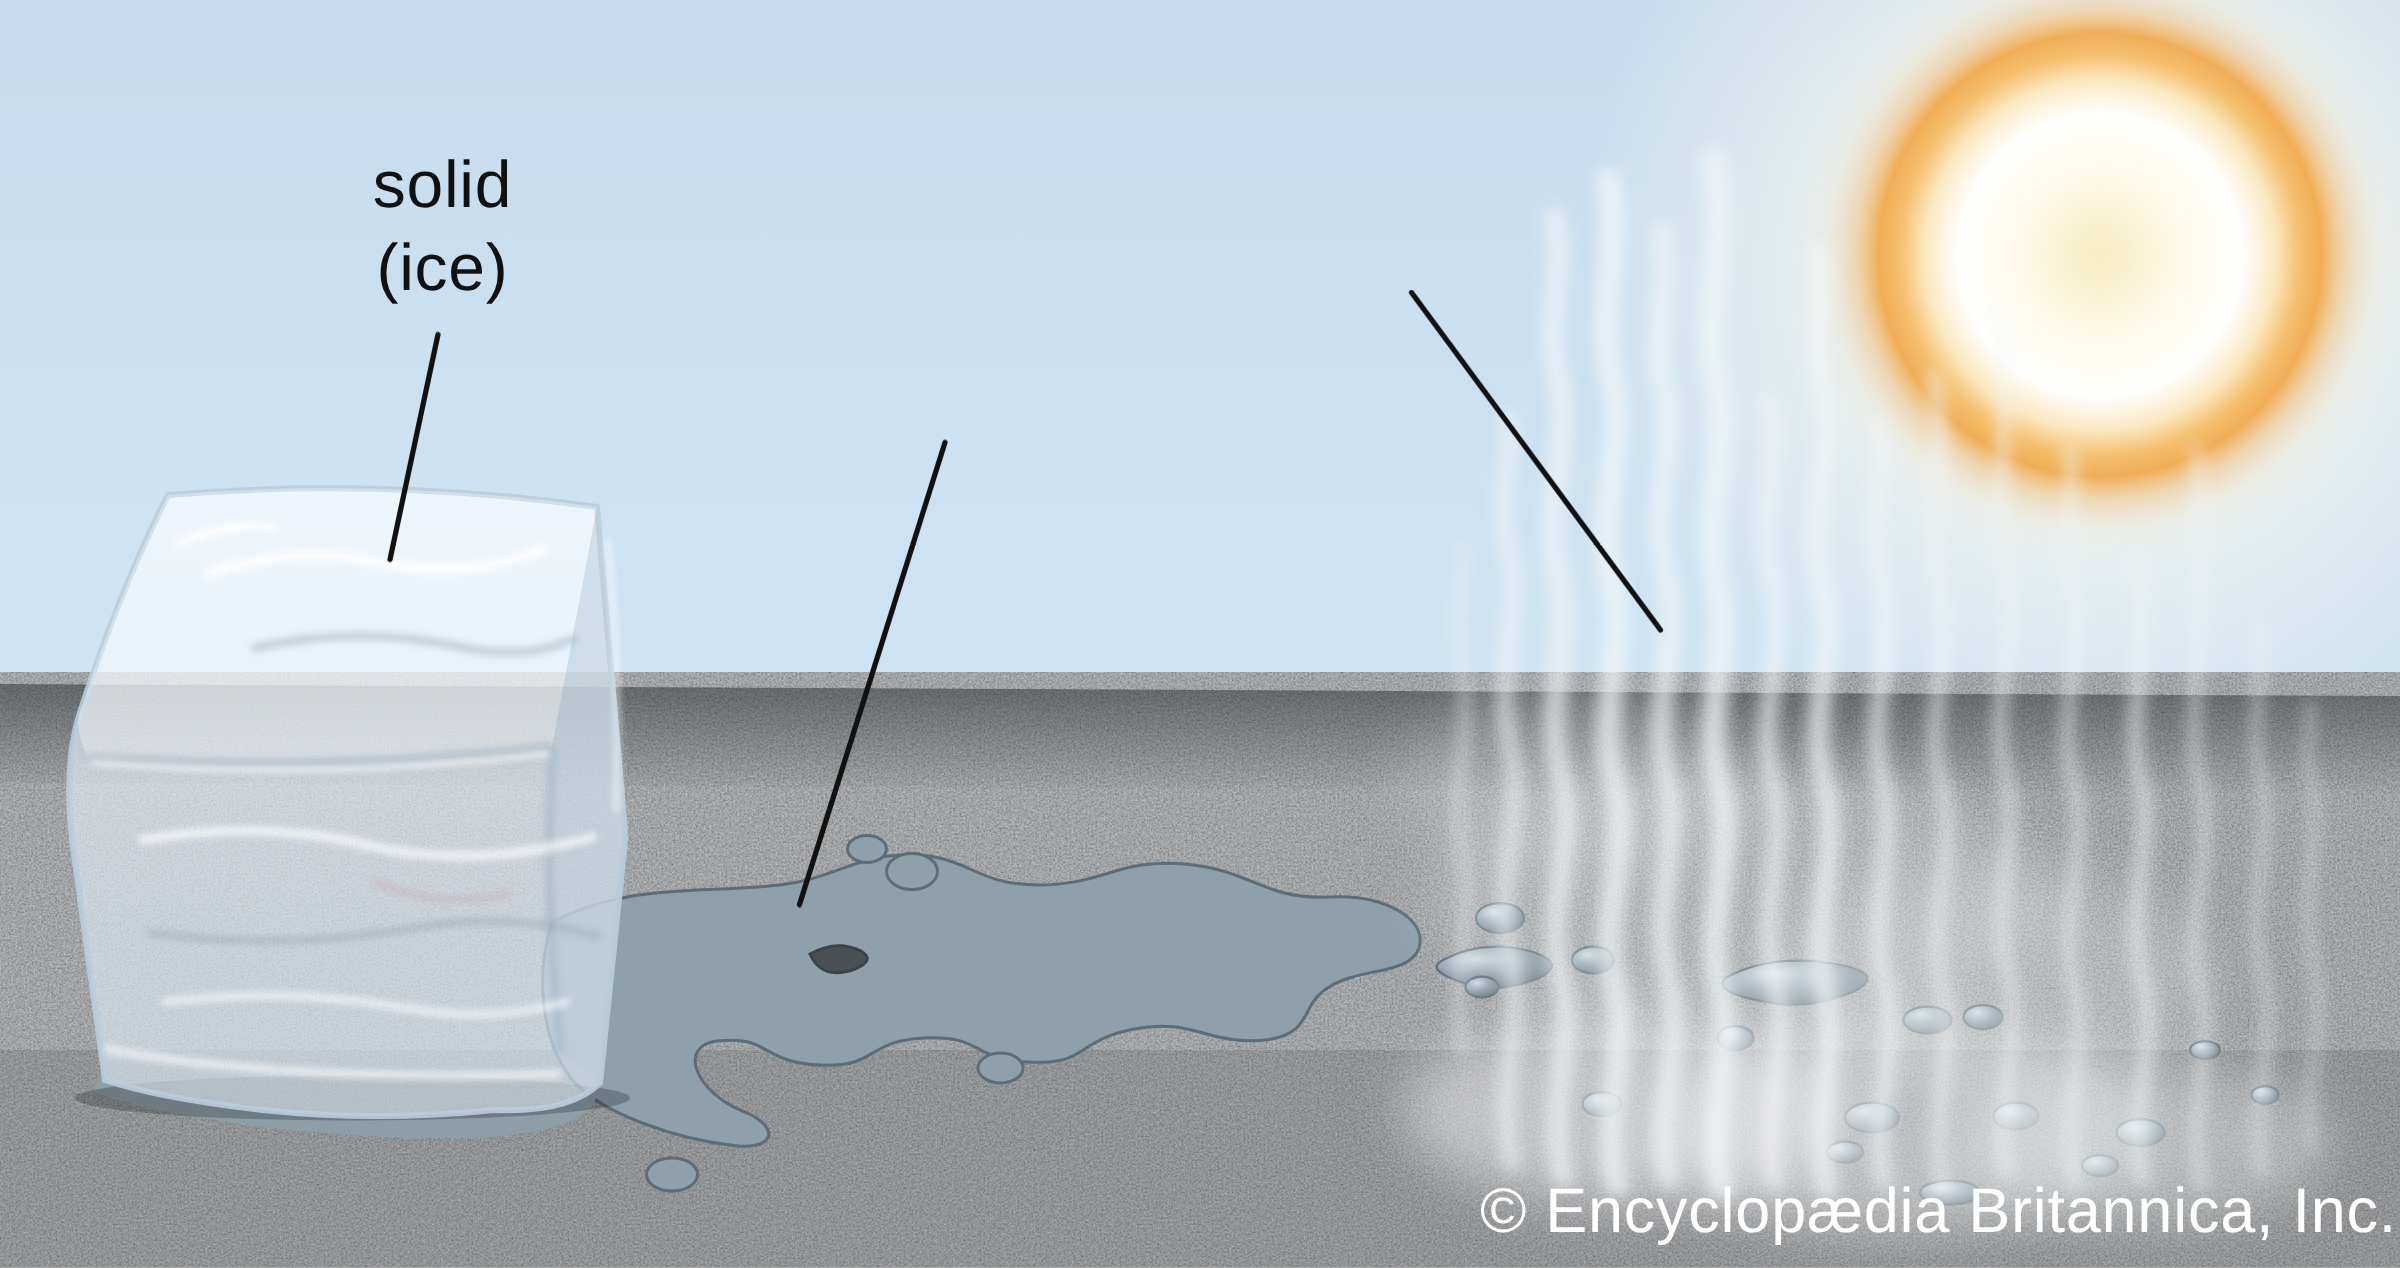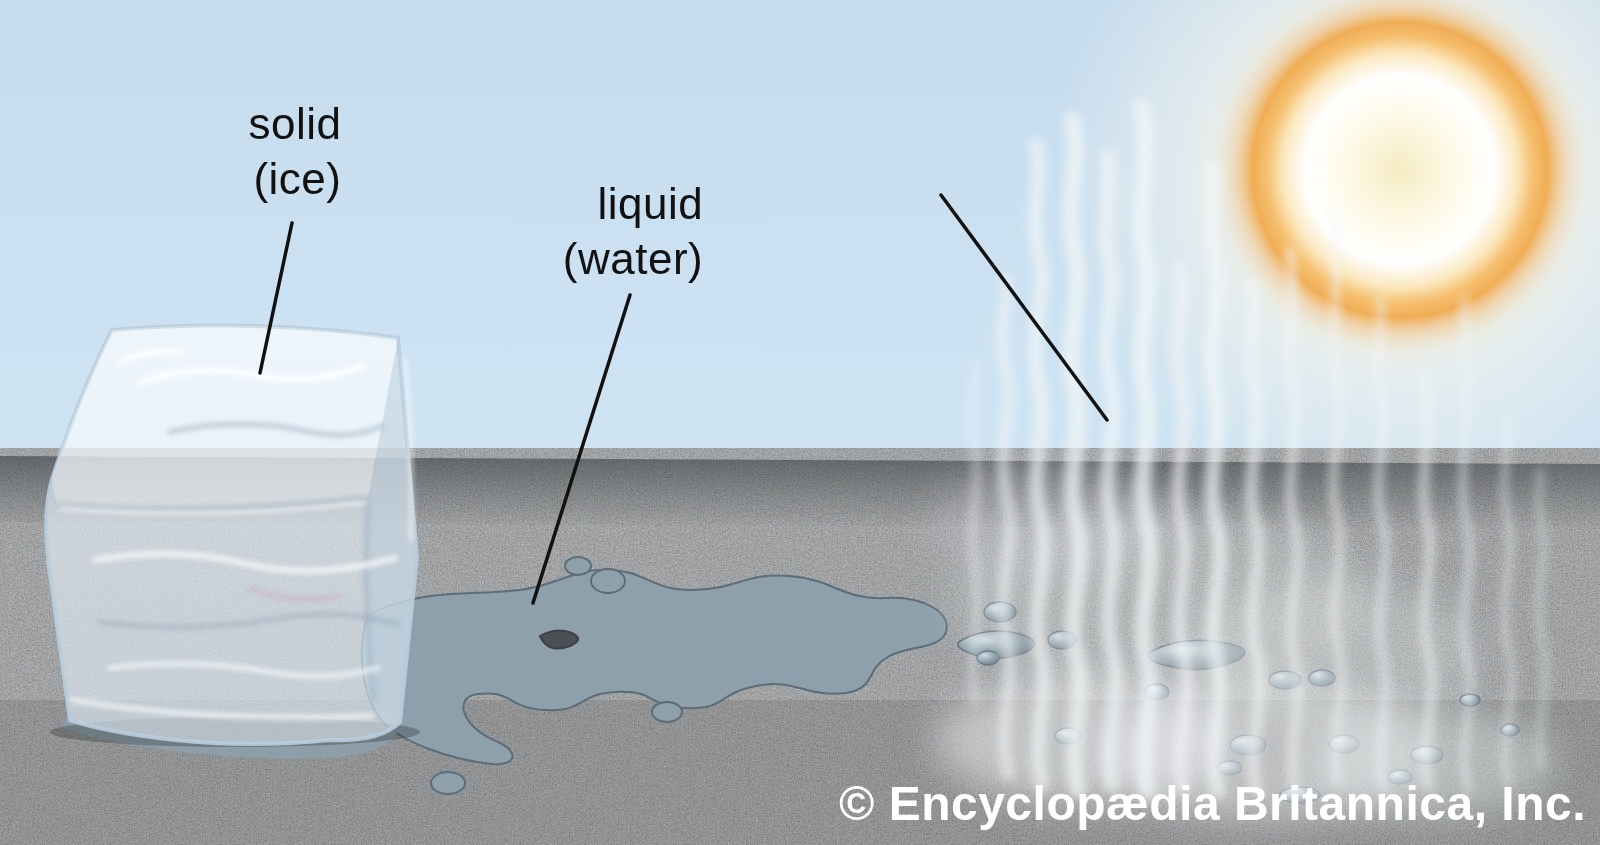--- a/index.html
+++ b/index.html
@@ -4,27 +4,27 @@
 <style>
   html,body{margin:0;padding:0;background:#9aa4ab;}
   #canvas{
     position:relative;width:1600px;height:845px;overflow:hidden;
     font-family:"Liberation Sans","DejaVu Sans",sans-serif;
     background:var(--c-sky,#cbe0f1);
   }
   #scene{position:absolute;left:0;top:0;}
   .label{
     position:absolute;transform:translateX(-50%);
-    text-align:right;color:var(--c-label_text,#111);
+    text-align:center;color:var(--c-label_text,#111);
     font-size:44px;line-height:55px;font-weight:400;
     white-space:nowrap;letter-spacing:0.5px;
   }
   .credit{
-    position:absolute;right:14px;bottom:14px;
-    color:var(--c-credit_text,#fff);font-size:48px;font-weight:700;
+    position:absolute;right:2px;bottom:14px;
+    color:var(--c-credit_text,#fff);font-size:42px;font-weight:400;
     letter-spacing:0.5px;white-space:nowrap;
   }
 </style>
 </head>
 <body>
 
 <div id="canvas">
 
   <svg id="scene" width="1600" height="845" viewBox="0 0 1600 845">
     <defs>
@@ -227,20 +227,16 @@
       <line x1="630" y1="295" x2="533" y2="603"></line>
       <line x1="941" y1="195" x2="1107" y2="420"></line>
     </g>
   </svg>
 
   <div class="label" style="left:295px;top:96px">
     <div>solid</div>
     <div>(ice)</div>
   </div>
 
-  <div class="label" style="left:633px;top:176px">
-    <div>liquid</div>
-    <div>(water)</div>
-  </div>
 
 
   <div class="credit">© Encyclopædia Britannica, Inc.</div>
 </div>
 
 </body></html>

